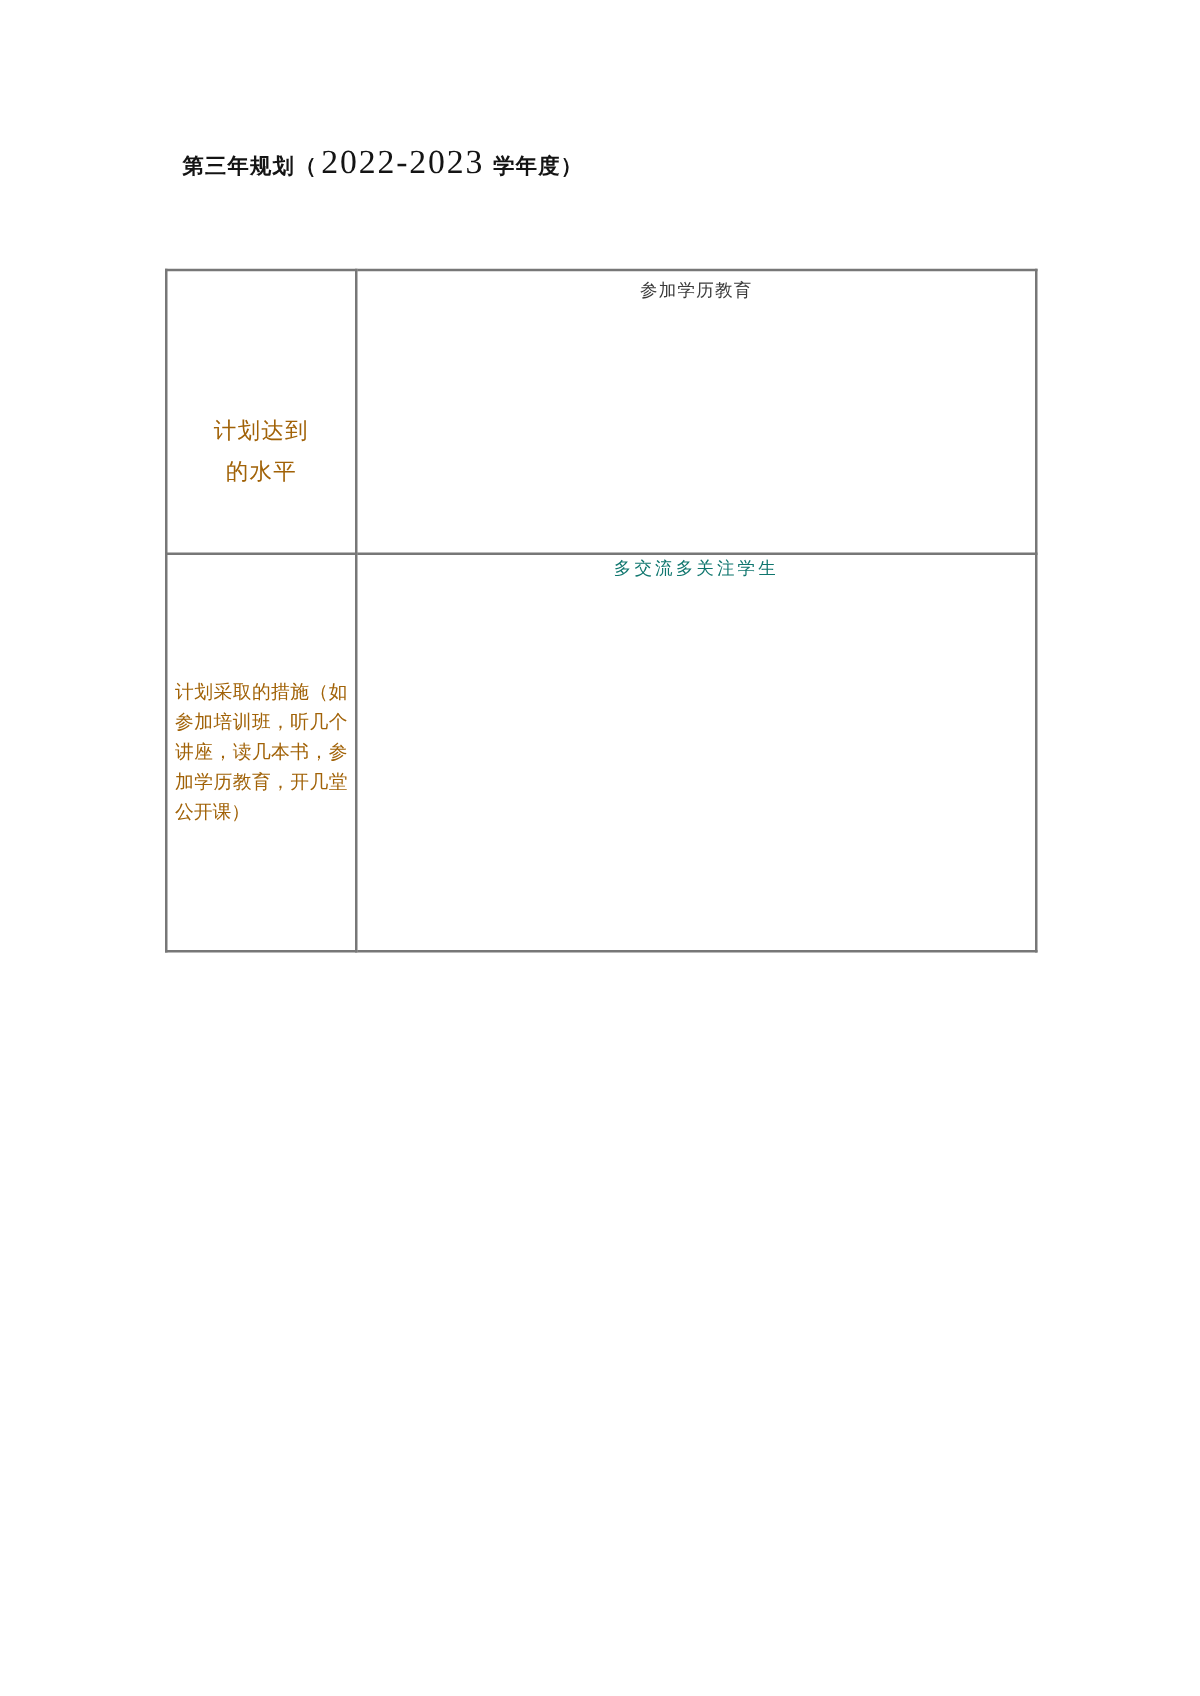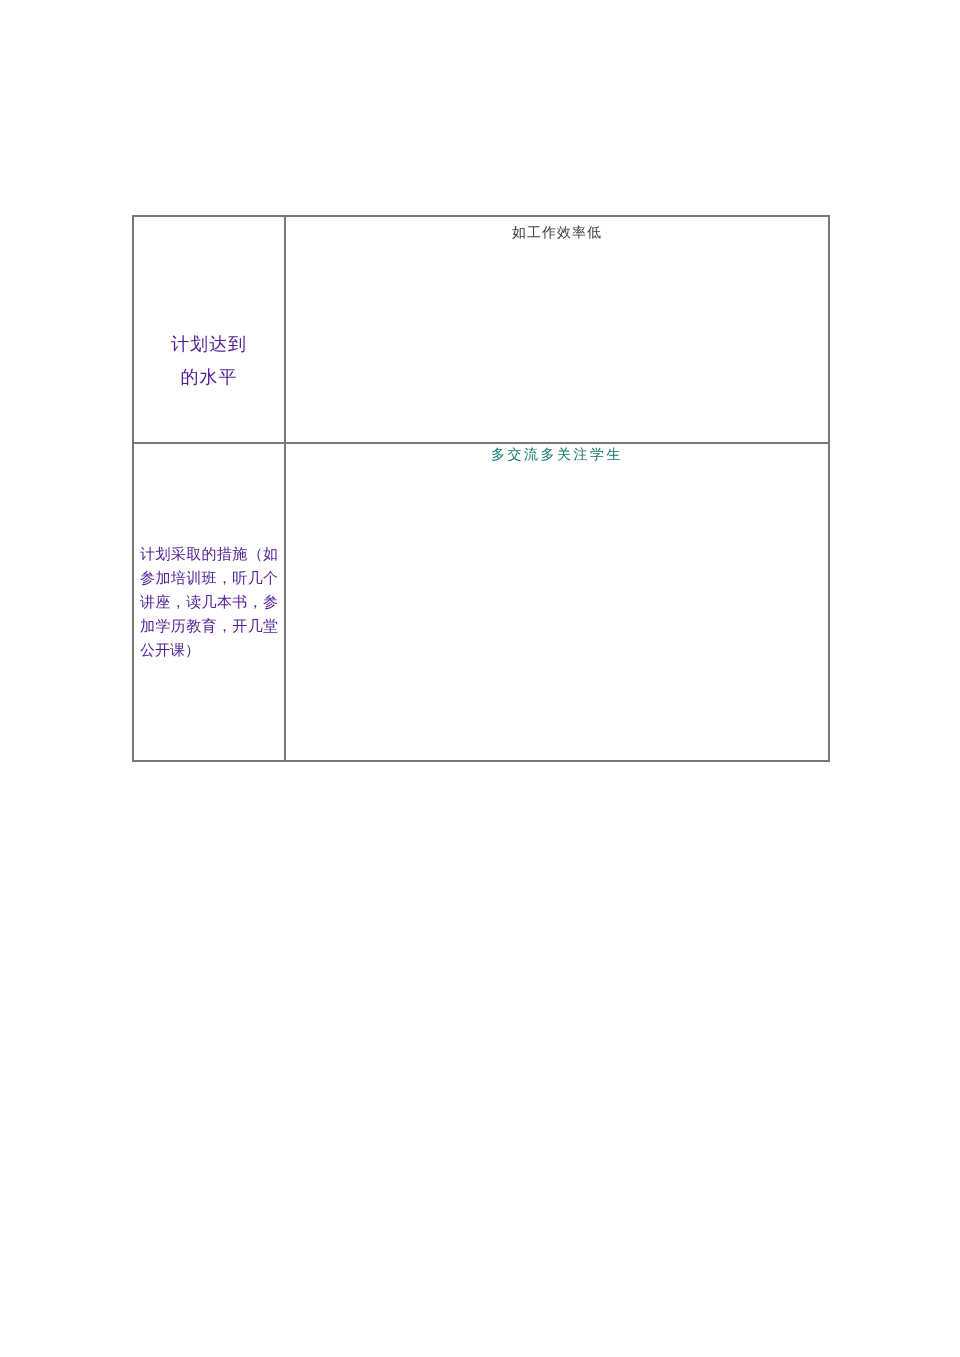--- a/index.html
+++ b/index.html
@@ -58,21 +58,21 @@
     background: #ffffff;
     overflow: hidden;
   }
 
   
   .label-cell {
     vertical-align: middle;
     text-align: center;
     font-size: 15px;
     line-height: 24px;
-    color: #4c1d95;
+    color: #a16207;
     padding: 0 6px;
   }
   .label-cell.justify {
     text-align: justify;
     text-justify: inter-character;
   }
   tr.row-1 .label-cell {
     font-size: 18px;
     line-height: 33px;
     white-space: pre-line;
@@ -102,31 +102,36 @@
   tr.row-1 td { height: 163px; }
   tr.row-2 td { height: 243px; }
   tr.row-3 td { height: 312px; }
   tr.row-4 td { height: 290px; }
 </style>
 </head>
 <body>
 
 <div class="page">
 
+  <div class="doc-title">
+    <span class="title-cn">第三年规划（</span>
+    <span class="title-years">2022-2023</span>
+    <span class="title-cn">学年度）</span>
+  </div>
 
   <table class="plan-table">
     <colgroup>
       <col class="c-label">
       <col class="c-value">
     </colgroup>
     <tbody>
       <tr class="row-1">
         <td class="label-cell">计划达到
 的水平</td>
-        <td class="value-cell">如工作效率低</td>
+        <td class="value-cell">参加学历教育</td>
       </tr>
       <tr class="row-3">
         <td class="label-cell justify">计划采取的措施（如参加培训班，听几个讲座，读几本书，参加学历教育，开几堂公开课）</td>
         <td class="value-cell">多交流多关注学生</td>
       </tr>
     </tbody>
   </table>
 
 </div>
 

